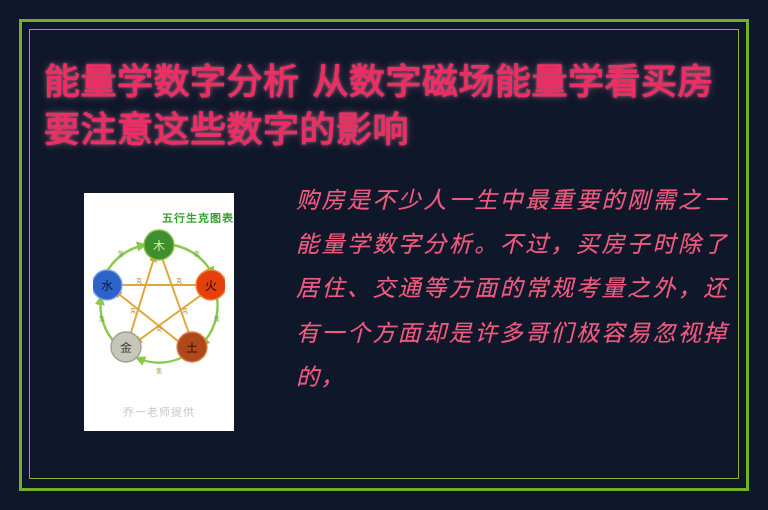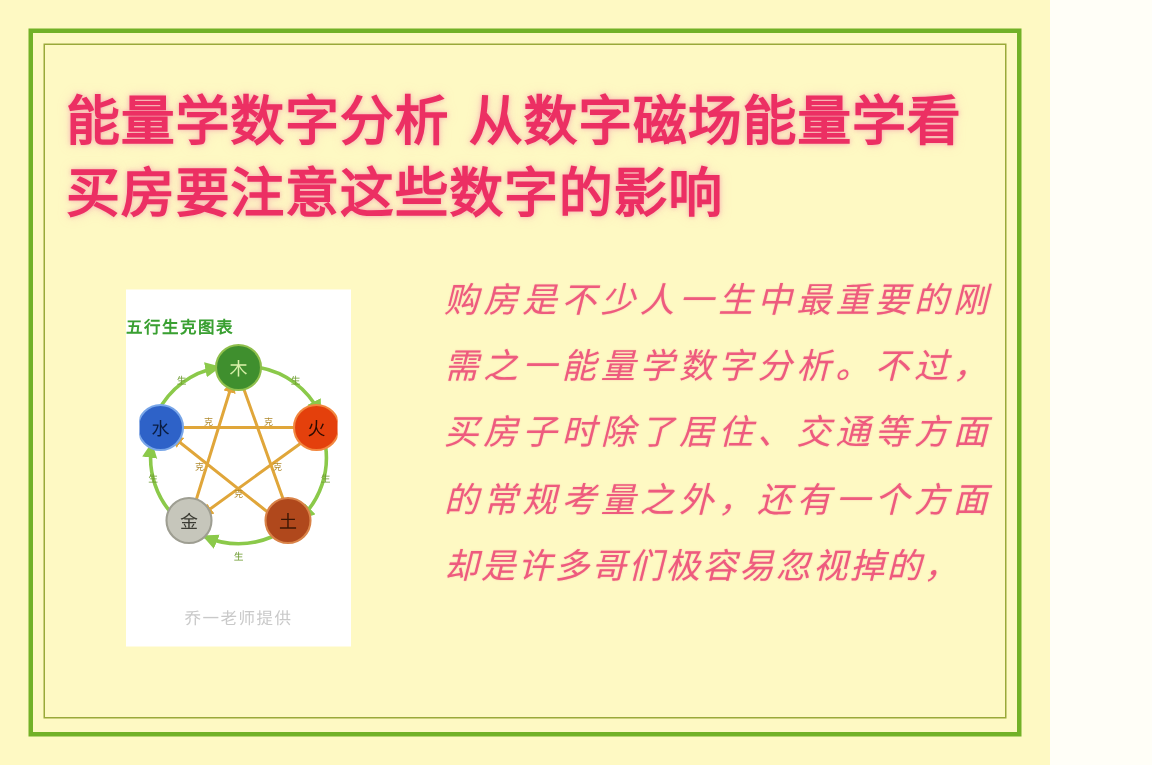--- a/index.html
+++ b/index.html
@@ -11,23 +11,23 @@
     width: 768px;
     height: 510px;
     background: #fffef7;
     font-family: "Liberation Sans", "DejaVu Sans", sans-serif;
     overflow: hidden;
   }
 
   
   #page {
     position: relative;
-    width: 700px;
+    width: 768px;
     height: 510px;
-    background: #fef9c3;
+    background: #0f172a;
     box-sizing: border-box;
   }
 
   
   #frame-outer {
     position: absolute;
     left: 19px;
     top: 19px;
     right: 19px;
     bottom: 19px;
@@ -85,21 +85,21 @@
     height: 238px;
     background: #ffffff;
     position: relative;
     overflow: hidden;
   }
   #figure-title {
     position: absolute;
     top: 16px;
     left: 0;
     right: 0;
-    text-align: left;
+    text-align: right;
     font-family: "DejaVu Serif", "Liberation Serif", serif;
     font-weight: 700;
     font-size: 11px;
     letter-spacing: 1px;
     color: #3aa032;
   }
   #figure-credit {
     position: absolute;
     bottom: 12px;
     left: 0;

